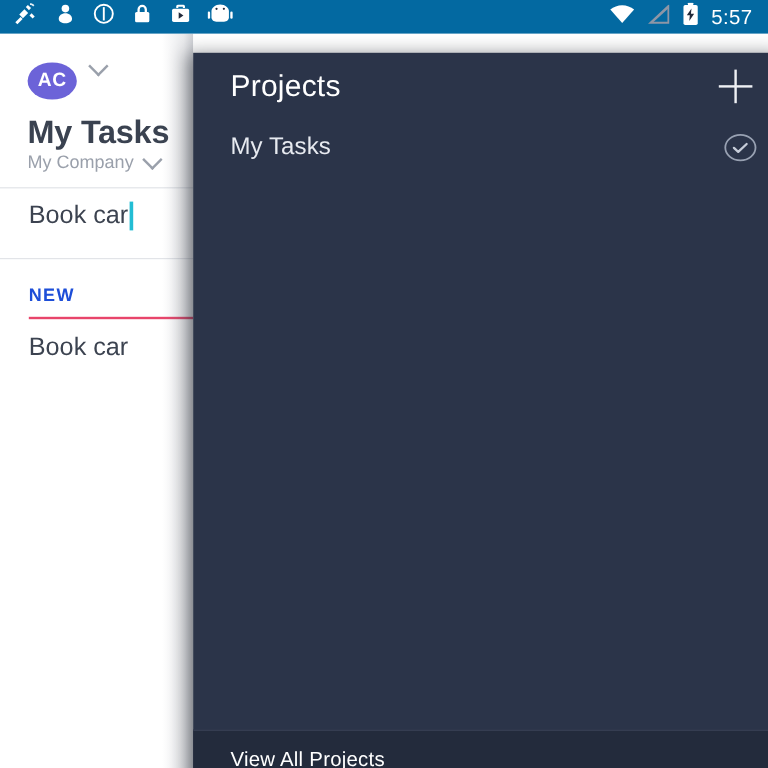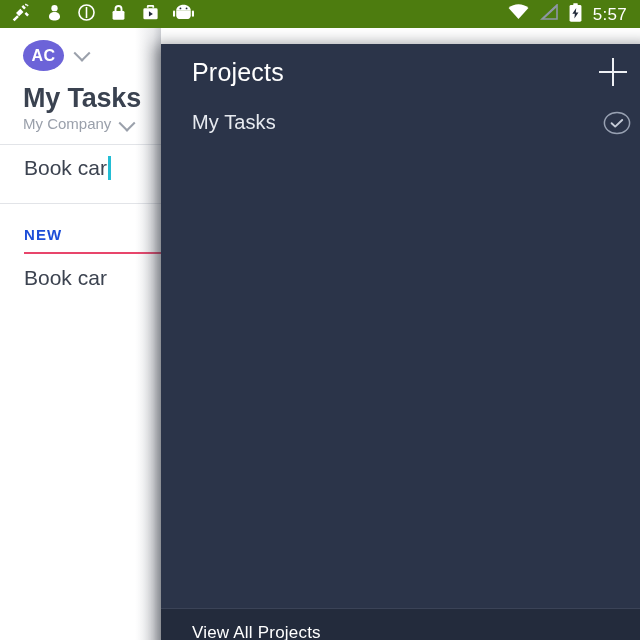--- a/index.html
+++ b/index.html
@@ -21,21 +21,21 @@
     overflow: hidden;
     background: #ffffff;
   }
 
   
   #status-bar {
     position: absolute;
     left: 0; top: 0;
     width: 640px;
     height: 28px;
-    background: #4d7c0f;
+    background: #0369a1;
     display: flex;
     align-items: center;
     z-index: 40;
   }
   #status-left {
     display: flex;
     align-items: center;
     gap: 13px;
     padding-left: 11px;
   }
@@ -69,23 +69,23 @@
     
     content: "";
     position: absolute;
     right: 0; top: 0;
     width: 26px; height: 100%;
     background: linear-gradient(to right, rgba(120,125,140,0) 0%, rgba(120,125,140,.16) 70%, rgba(90,96,112,.30) 100%);
     pointer-events: none;
   }
   #account-row {
     display: flex;
-    align-items: center;
     gap: 12px;
     padding: 12px 0 0 23px;
+    margin-top: 12px;
   }
   #avatar {
     width: 41px; height: 31px;
     border-radius: 50%;
     background: #6c63d8;
     color: #ffffff;
     font-size: 16px;
     font-weight: 700;
     letter-spacing: .5px;
     display: flex;
@@ -102,21 +102,21 @@
   #app-title {
     padding: 12px 0 0 23px;
     font-size: 27px;
     font-weight: 700;
     color: #3a4250;
     letter-spacing: -.2px;
     white-space: nowrap;
   }
   #org-row {
     display: flex;
-    align-items: flex-end;
+    align-items: center;
     gap: 10px;
     padding: 1px 0 0 23px;
   }
   #org-name {
     font-size: 15px;
     color: #9aa0ab;
     white-space: nowrap;
   }
   .hr-light {
     margin-top: 12px;

